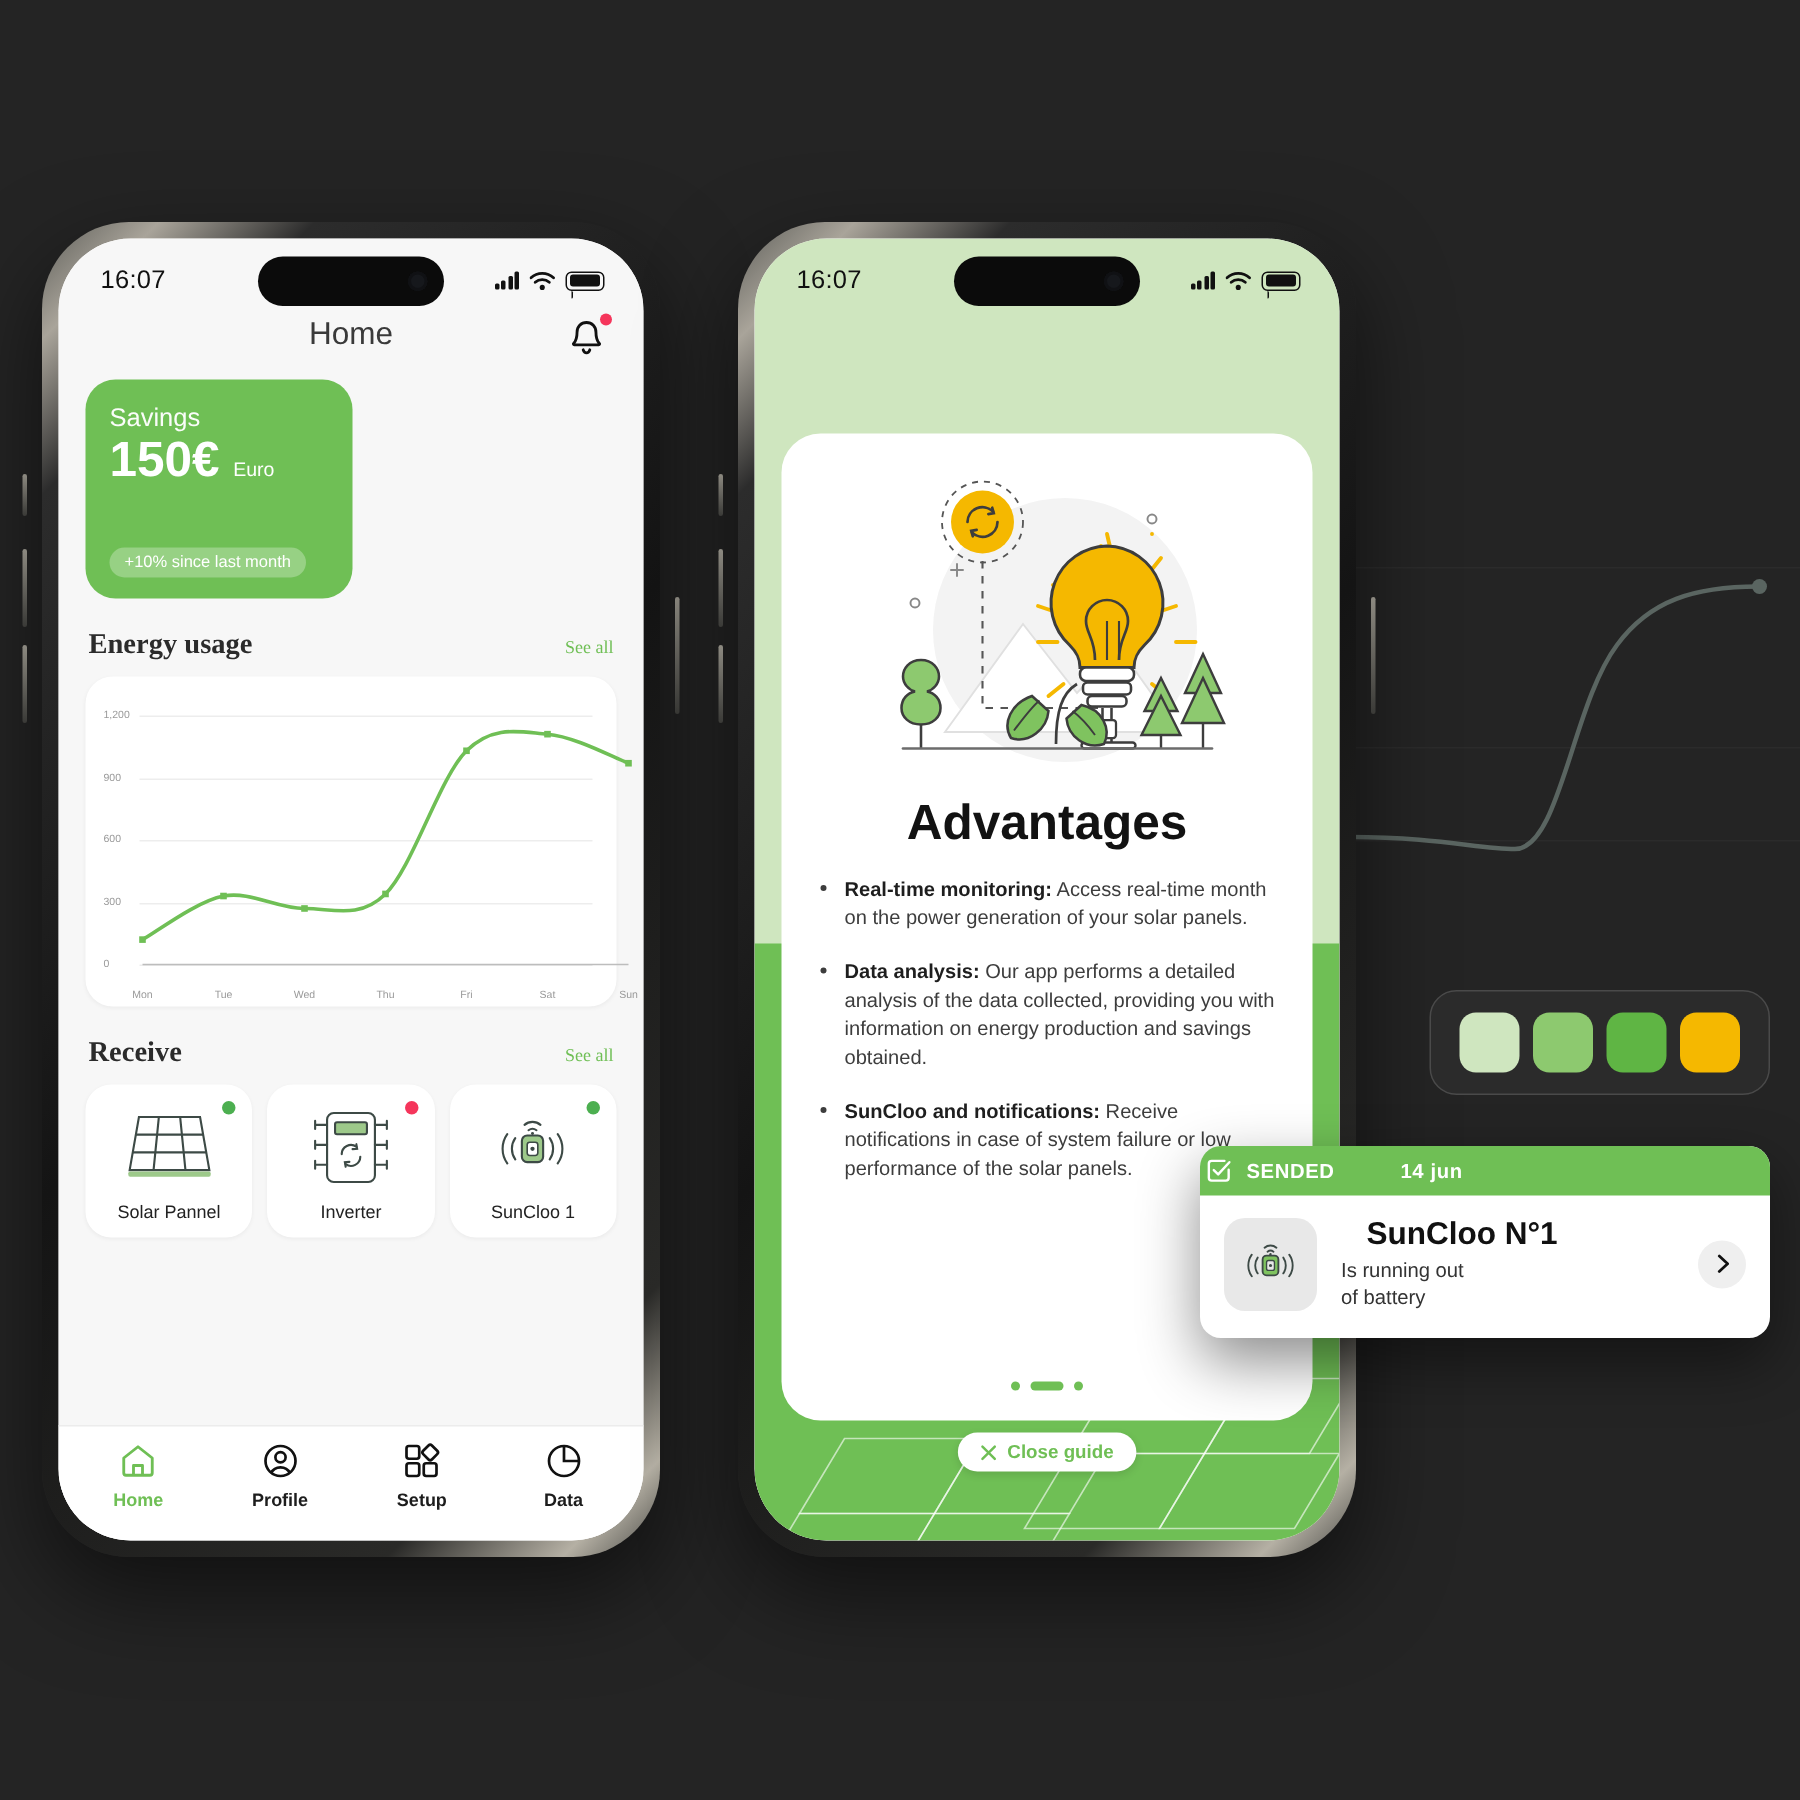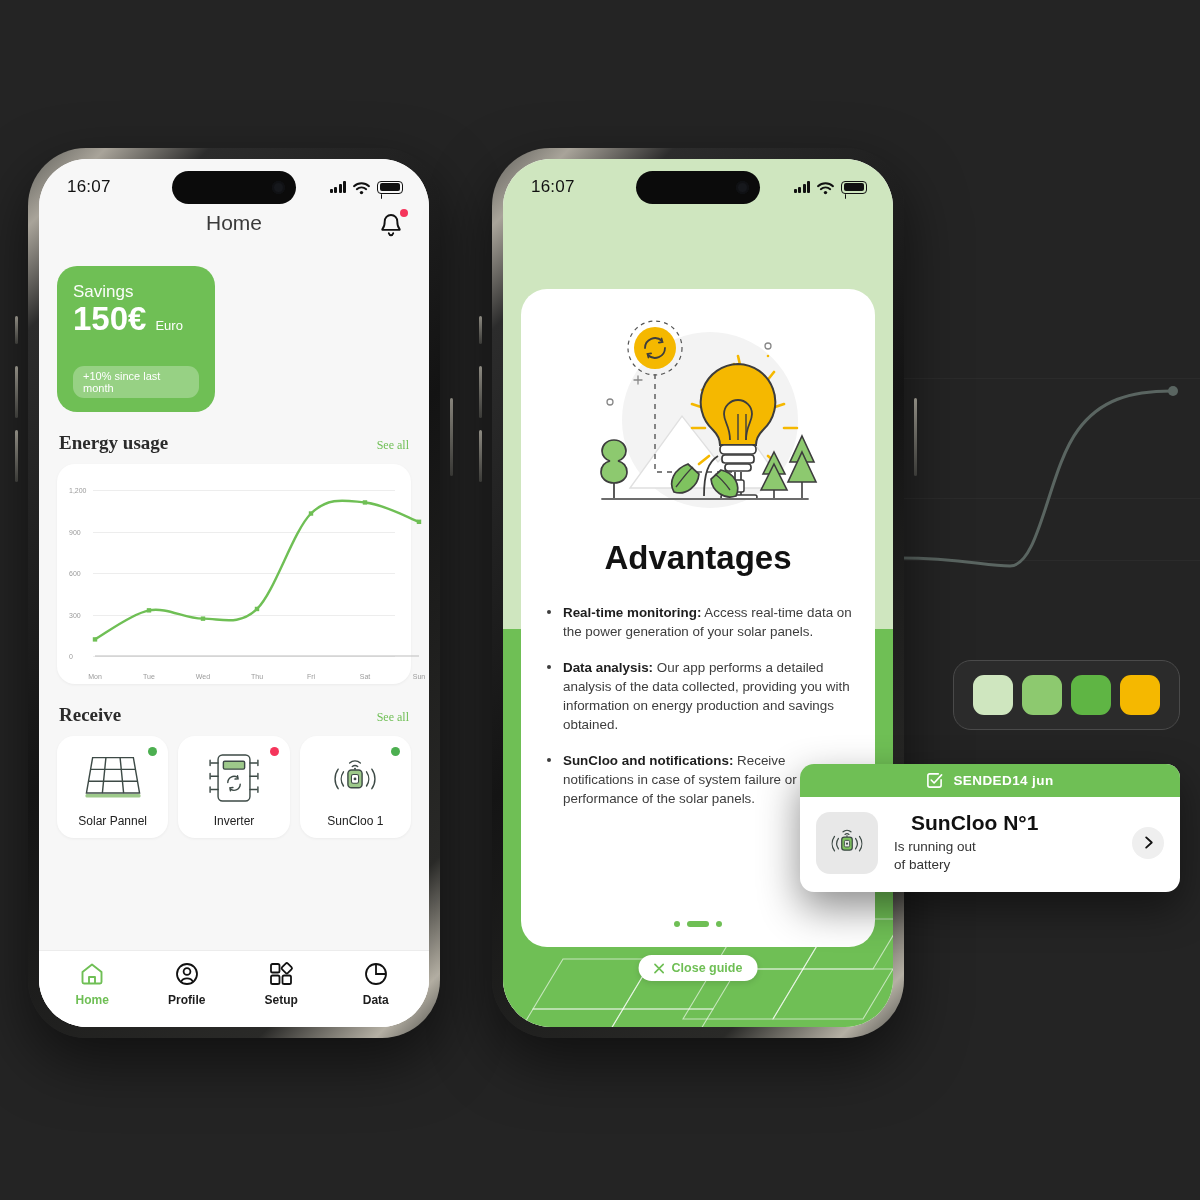--- a/index.html
+++ b/index.html
@@ -69,22 +69,22 @@
   #screen1 { position:absolute; inset:0; background:#f7f7f7; display:flex; flex-direction:column; }
   .p1-head { padding: 52px 22px 6px; display:flex; align-items:center; justify-content:center; position:relative; }
   .p1-title { font-size: 21px; color:#3a3a3a; }
   .bell-wrap { position:absolute; right:22px; top:52px; width:30px; height:30px; }
   .bell-dot { position:absolute; right:-1px; top:-2px; width:8px;height:8px;border-radius:50%;background:#f5355b; }
 
   .p1-body { flex:1; overflow:hidden; padding: 12px 18px 0; }
 
   .top-row { display:flex; gap:12px; }
   .savings-card {
-    background:#6fbf55; border-radius:20px; padding:16px 16px 14px; width:158px;
-    color:#fff; display:flex; flex-direction:column; justify-content:space-between; min-height:146px;margin-top:13px;
+    background:#6fbf55; border-radius:20px; padding:16px 16px 14px; width:178px;
+    color:#fff; display:flex; flex-direction:column; justify-content:space-between; min-height:146px;
   }
   .savings-label { font-size:17px; opacity:.97; }
   .savings-amt { font-size:33px; font-weight:bold; line-height:1.05; display:flex; align-items:baseline; gap:9px; }
   .savings-cur { font-size:13px; font-weight:normal; }
   .savings-pill {
     background:rgba(255,255,255,0.28); border-radius:11px; padding:4px 10px;
     font-size:11px; align-self:flex-start; margin-top:8px;
   }
   .stat-col { display:flex; flex-direction:column; gap:10px; flex:1; }
   .stat-card {
@@ -121,21 +121,21 @@
   .tab { display:flex; flex-direction:column; align-items:center; gap:6px; width:66px; }
   .tab-label { font-size:12px; font-weight:bold; color:#1d1d1d; }
   .tab.active .tab-label { color:#6fbf55; }
 
   
   #screen2 { position:absolute; inset:0; background:#cfe6bf; }
   .p2-lower { position:absolute; left:0; right:0; top:470px; bottom:0; background:#6fbf55; overflow:hidden; }
   .p2-card {
     position:absolute; left:18px; right:18px; top:130px; bottom:80px;
     background:#fff; border-radius:26px; padding:20px 22px; overflow:hidden;
-    display:flex; flex-direction:column;gap:10px;
+    display:flex; flex-direction:column;
   }
   .illo { height:218px; display:flex; align-items:center; justify-content:center; }
   .p2-title { font-size:33px; font-weight:bold; color:#121212; text-align:center; margin: 2px 0 16px; }
   .adv-list { list-style:none; padding-left:4px; }
   .adv-list li { position:relative; padding-left:16px; margin-bottom:17px; font-size:13.4px; line-height:1.42; color:#3d3d3d; }
   .adv-list li::before { content:""; position:absolute; left:0; top:7px; width:4px;height:4px;border-radius:50%;background:#3d3d3d; }
   .adv-list b { color:#1e1e1e; }
   .dots { display:flex; gap:7px; justify-content:center; align-items:center; margin-top:auto; padding-top:8px; }
   .dot { width:6px;height:6px;border-radius:3px;background:#6fbf55; }
   .dot.active { width:22px; }
@@ -152,22 +152,22 @@
     display:flex; align-items:center; justify-content:space-evenly; padding:0 10px;
   }
   .sw { width:40px; height:40px; border-radius:11px; }
 
   
   .toast {
     position:absolute; left:800px; top:764px; width:380px; border-radius:14px; overflow:hidden;
     background:#fff; box-shadow:0 16px 40px rgba(0,0,0,0.45);
   }
   .toast-head {
-    background:#6fbf55; color:#fff; display:flex; align-items:center; justify-content:center;
-    padding:8px 16px; font-size:13.5px; font-weight:bold; letter-spacing:.4px;
+    background:#6fbf55; color:#fff; display:flex; align-items:center; justify-content:flex-start;
+    padding:8px 4px; font-size:13.5px; font-weight:bold; letter-spacing:.4px;gap:44px;
   }
   .toast-head-l { display:flex; align-items:center; gap:10px; }
   .toast-body { display:flex; align-items:center; gap:16px; padding:14px 16px 18px; }
   .toast-ico { width:62px; height:62px; border-radius:14px; background:#e8e8e8; display:flex; align-items:center; justify-content:center; flex:0 0 auto; }
   .toast-title { font-size:21px; font-weight:bold; color:#111; margin-bottom:3px;margin-left:17px; }
   .toast-sub { font-size:13.5px; color:#333; line-height:1.35; }
   .toast-arrow { margin-left:auto; width:32px;height:32px;border-radius:50%;background:#efefef;display:flex;align-items:center;justify-content:center; }
 </style>
 </head>
 <body>
@@ -460,21 +460,21 @@
             <circle cx="32" cy="90" r="3" fill="none" stroke="#888" stroke-width="1.3"></circle>
             <path d="M60 64v8M56 68h8" stroke="#888" stroke-width="1.3" stroke-linecap="round"></path>
             <circle cx="190" cy="34" r="3" fill="none" stroke="#888" stroke-width="1.3"></circle>
           </svg>
         </div>
 
         <div class="p2-title">Advantages</div>
 
         <ul class="adv-list">
           <li>
-            <b>Real-time monitoring:</b><span> Access real-time data on the power generation of your solar panels.</span>
+            <b>Real-time monitoring:</b><span> Access real-time month on the power generation of your solar panels.</span>
           </li>
           <li>
             <b>Data analysis:</b><span> Our app performs a detailed analysis of the data collected, providing you with information on energy production and savings obtained.</span>
           </li>
           <li>
             <b>SunCloo and notifications:</b><span> Receive notifications in case of system failure or low performance of the solar panels.</span>
           </li>
         </ul>
 
         <div class="dots" id="pager">

